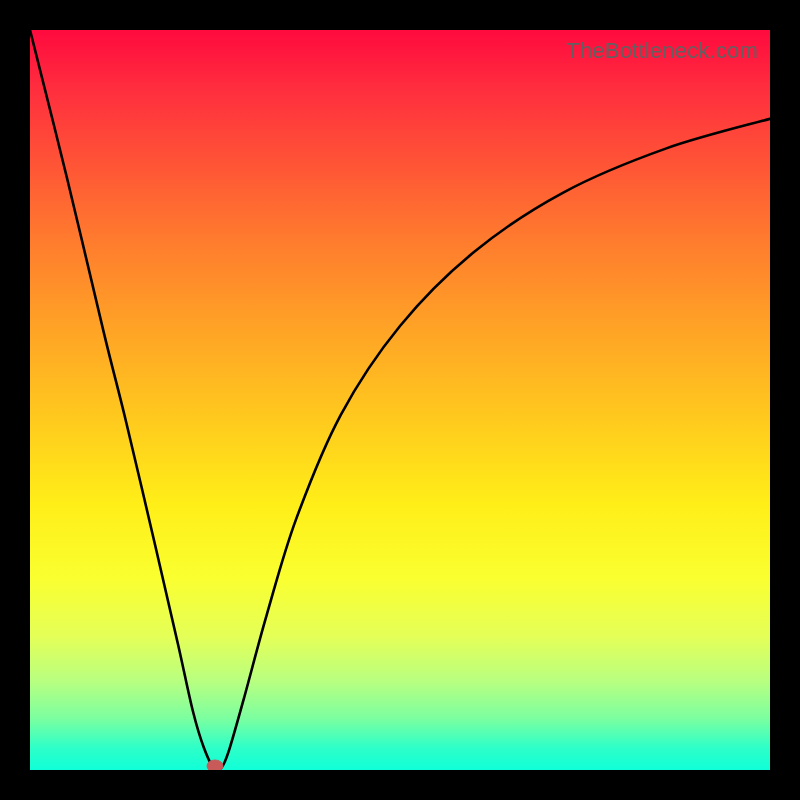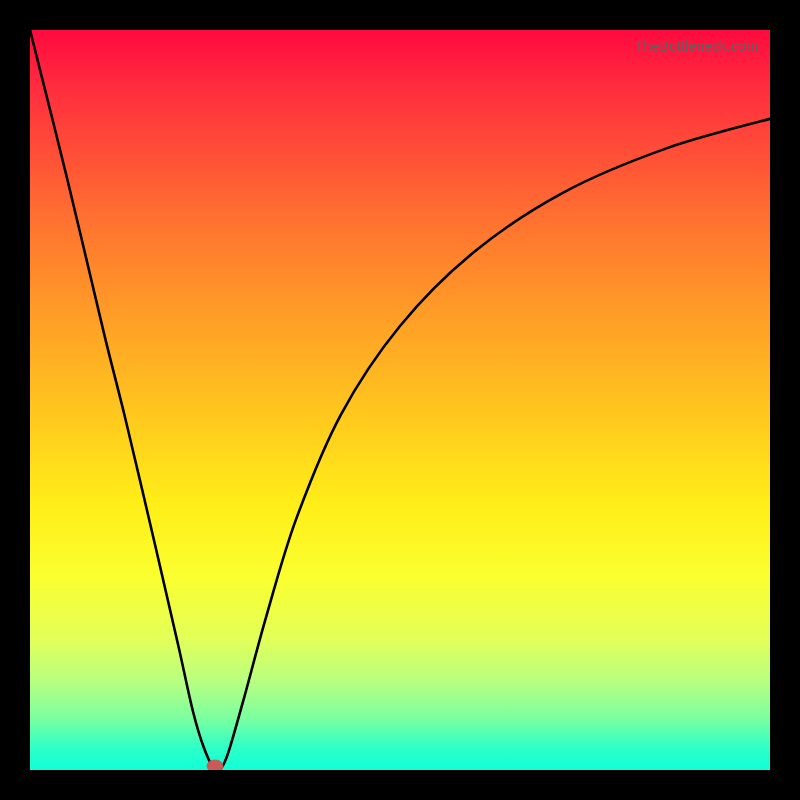--- a/index.html
+++ b/index.html
@@ -24,21 +24,21 @@
       #b8ff80 88%,
       #7cffa0 93%,
       #2effc8 97%,
       #10ffd8 100%);
   }
   .watermark {
     position: absolute;
     top: 8px;
     right: 12px;
     font-family: Arial, Helvetica, sans-serif;
-    font-size: 14px;
+    font-size: 22px;
     font-weight: 500;
     color: #616161;
     letter-spacing: 0.2px;
   }
   svg.curve {
     position: absolute;
     left: 0; top: 0;
     width: 100%;
     height: 100%;
   }

